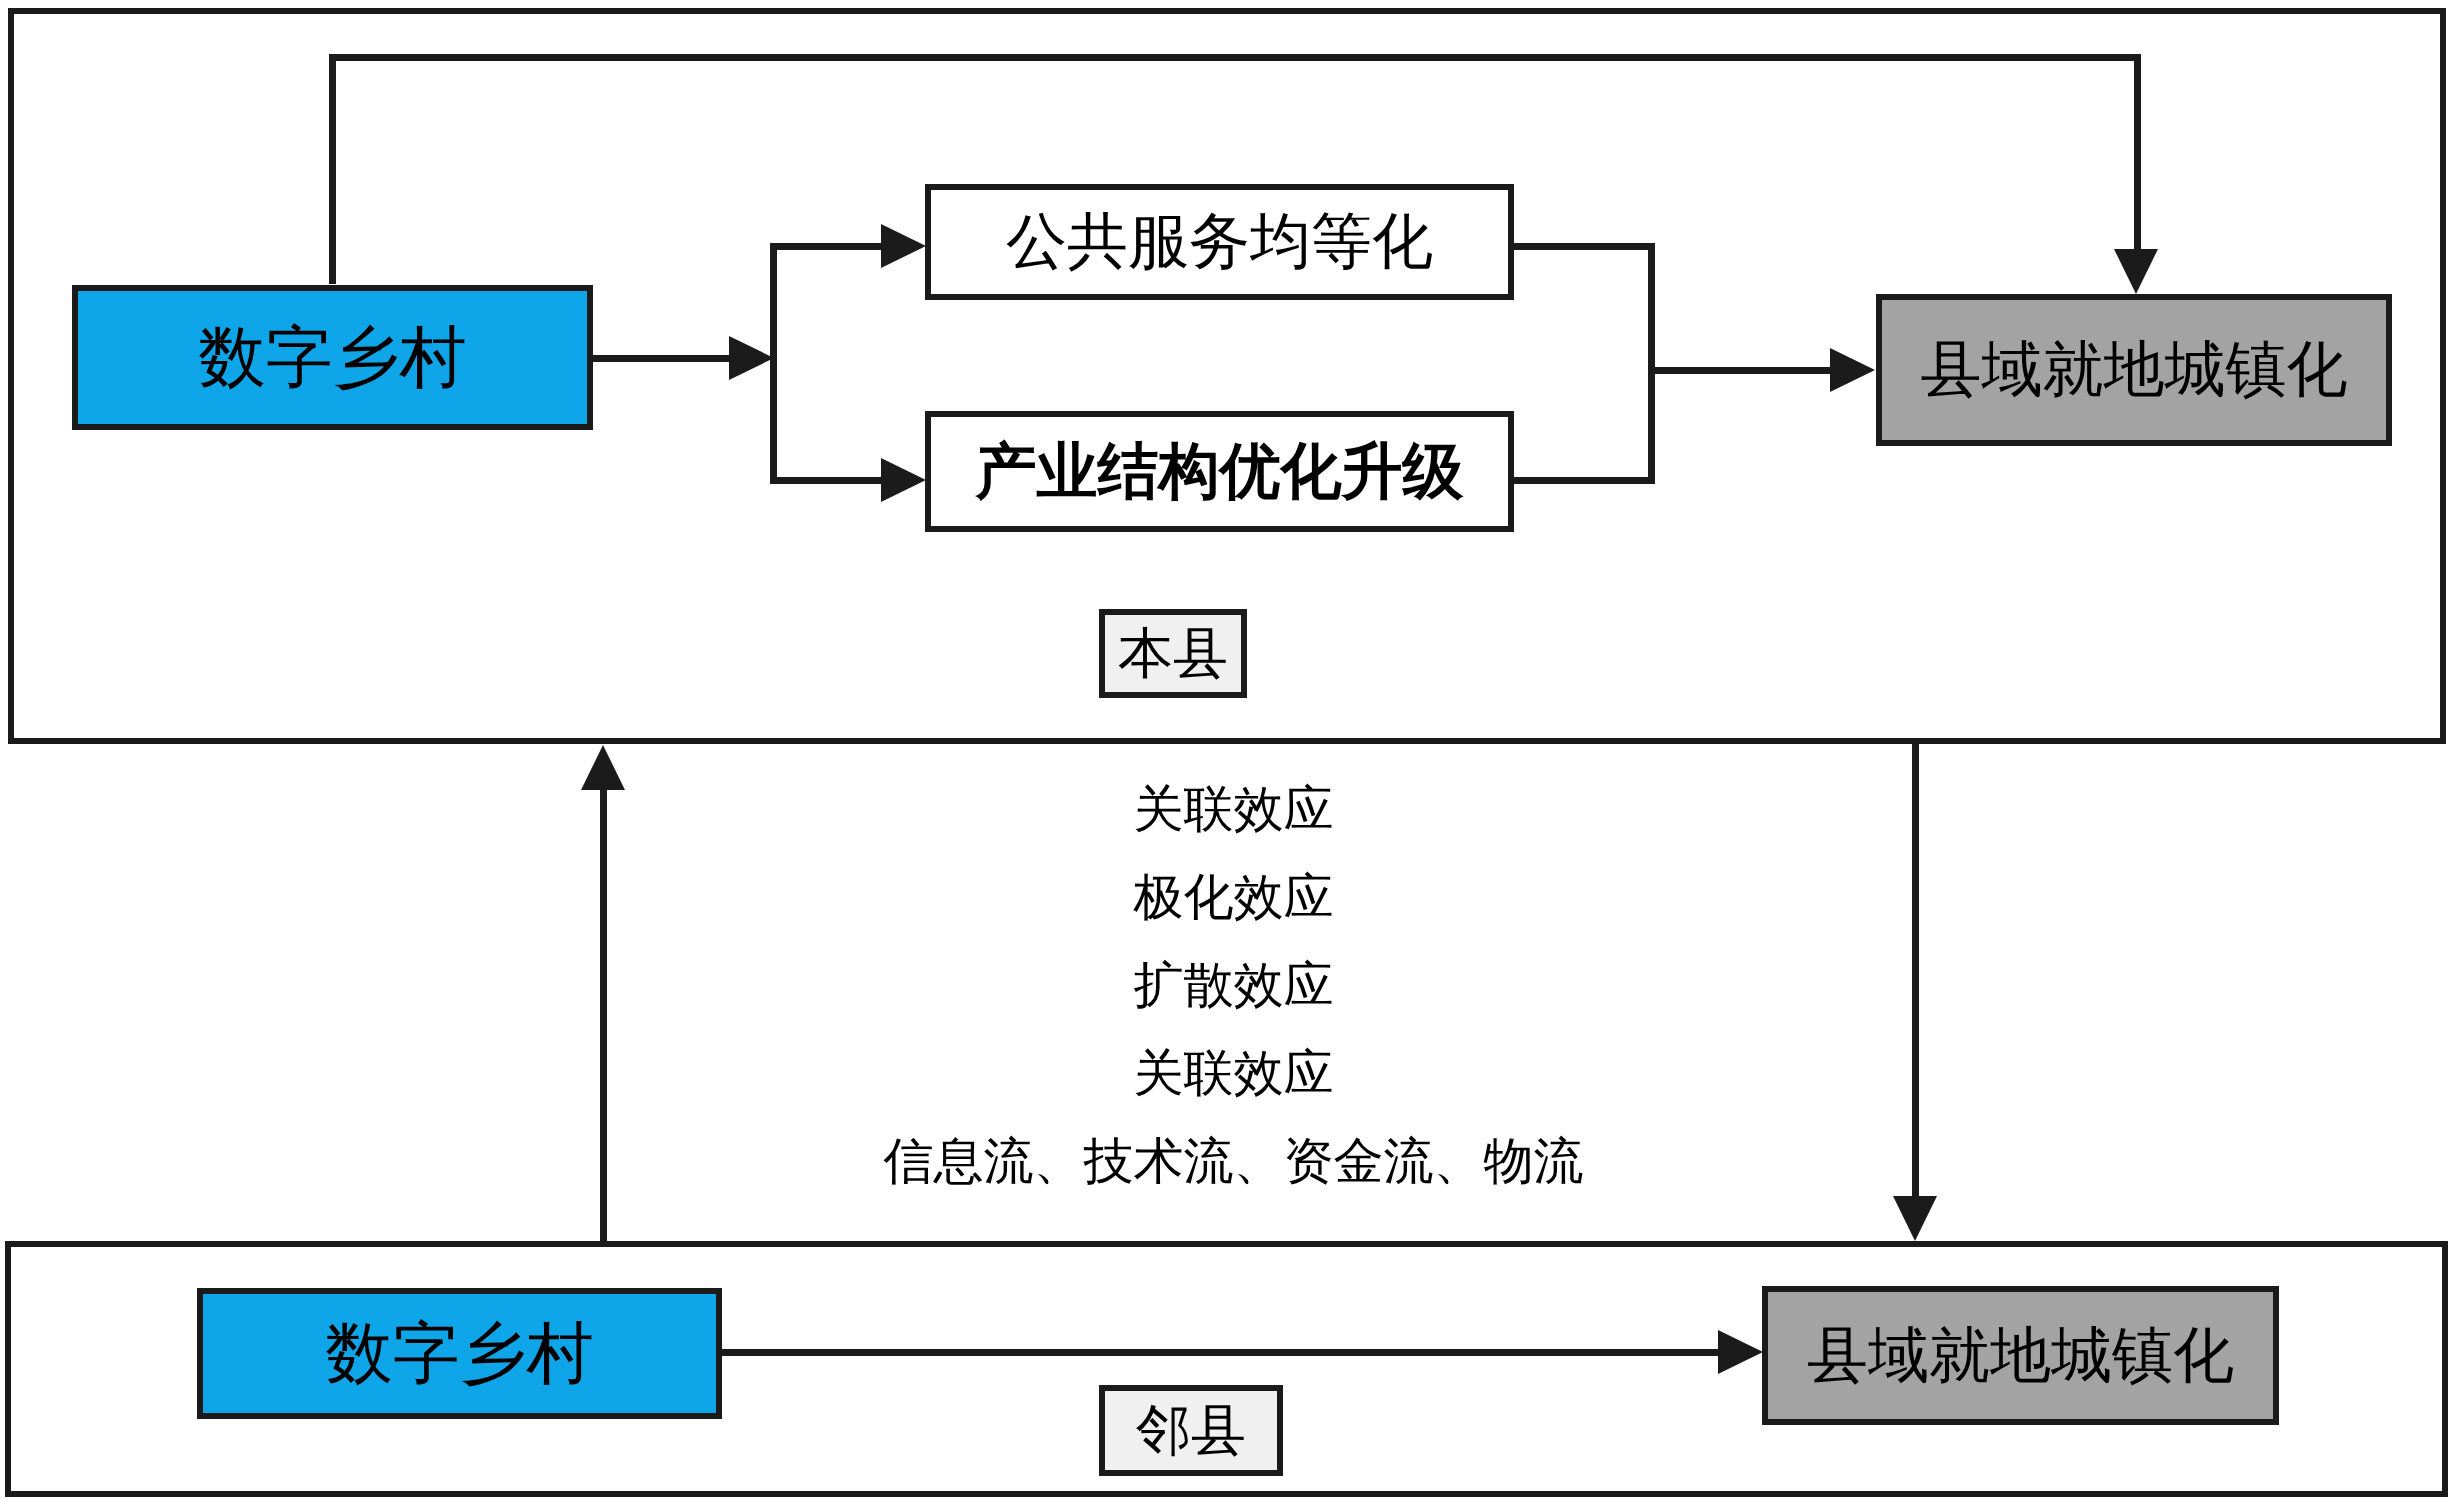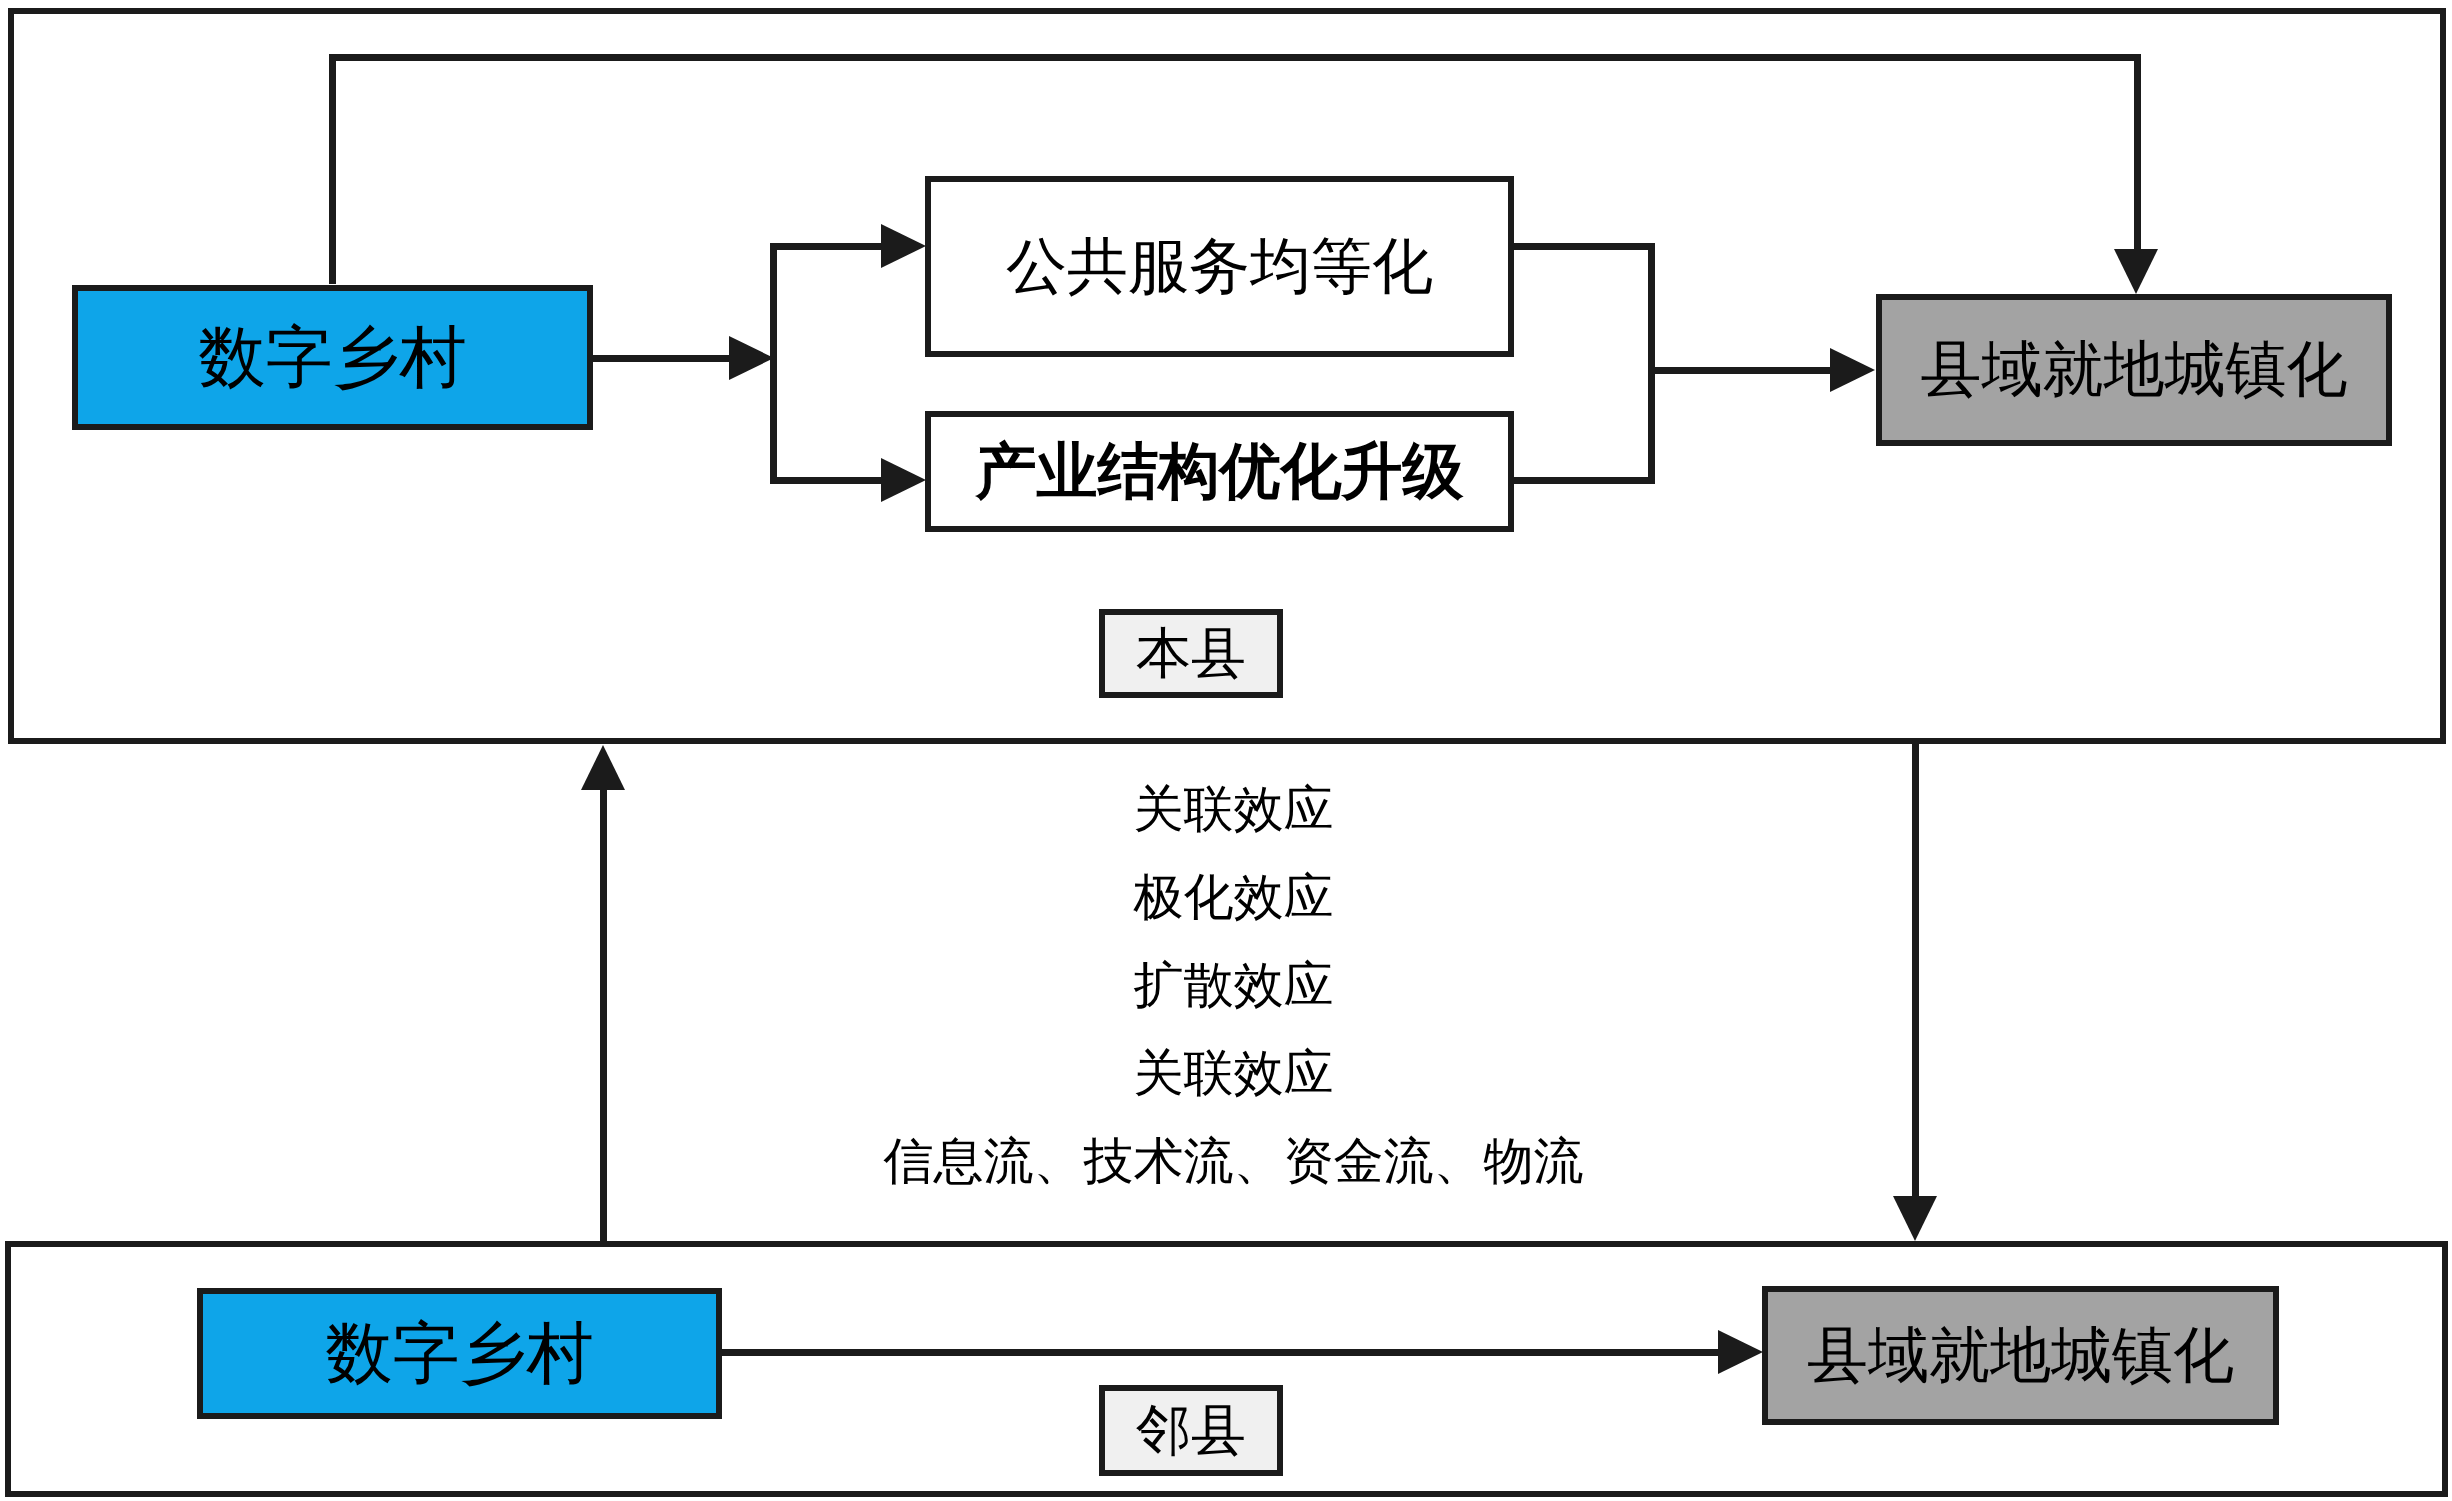--- a/index.html
+++ b/index.html
@@ -99,27 +99,27 @@
   <div class="line" style="left:600px; top:790px; width:6.7px; height:451px;"></div>
   <div class="arr arr-up" style="left:581px; top:745px;"></div>
   <div class="line" style="left:1912px; top:744px; width:6.7px; height:452px;"></div>
   <div class="arr arr-down" style="left:1893px; top:1196px;"></div>
 
   <div class="line" style="left:722px; top:1349px; width:999px; height:6.7px;"></div>
   <div class="arr arr-right" style="left:1718px; top:1330px;"></div>
 
   <div class="node bg-mid fs-dv" style="left:72px; top:285px; width:521px; height:145px;">数字乡村</div>
 
-  <div class="node bg-white fs-node" style="left:925px; top:176px; width:589px; height:181px;">公共服务均等化</div>
+  <div class="node bg-white fs-node" style="left:925px; top:184px; width:589px; height:116px;">公共服务均等化</div>
 
   <div class="node bg-white fs-node" style="left:925px; top:411px; width:589px; height:121px;font-weight:bold;">产业结构优化升级</div>
 
   <div class="node bg-light fs-node" style="left:1876px; top:294px; width:516px; height:152px;">县域就地城镇化</div>
 
-  <div class="node bg-pale fs-label" style="left:1099px; top:609px; width:184px; height:89px;">本县</div>
+  <div class="node bg-pale fs-label" style="left:1099px; top:609px; width:148px; height:89px;">本县</div>
 
   <div class="effects">
     <div>关联效应</div>
     <div>极化效应</div>
     <div>扩散效应</div>
     <div>关联效应</div>
     <div>信息流、技术流、资金流、物流</div>
   </div>
 
   <div class="node bg-mid fs-dv" style="left:197px; top:1288px; width:525px; height:131px;">数字乡村</div>

